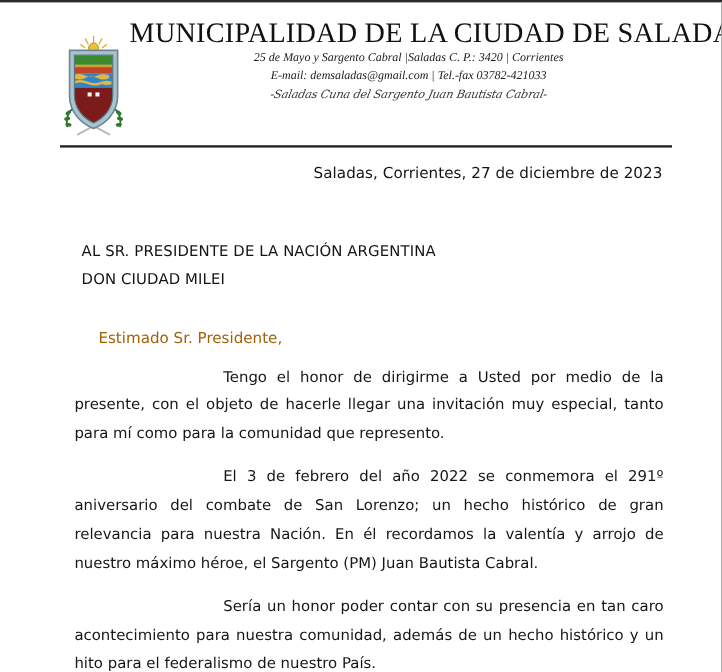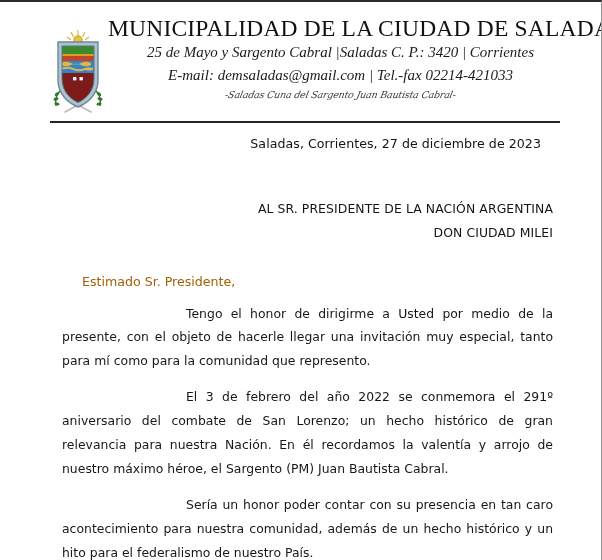--- a/index.html
+++ b/index.html
@@ -52,21 +52,21 @@
     font-size: 23.5px;
     letter-spacing: 0.2px;
     color: #111111;
     line-height: 1.05;
     white-space: nowrap;
   }
 
   .hdr-line {
     font-family: "Liberation Serif", "DejaVu Serif", serif;
     font-style: italic;
-    font-size: 15px;
+    font-size: 10px;
     color: #1b1b1b;
     line-height: 1.55;
     white-space: nowrap;
   }
 
   #hdr-motto {
     font-family: "DejaVu Serif", serif;
     font-style: italic;
     font-size: 9.5px;
     color: #3a3a3a;
@@ -90,33 +90,32 @@
     position: relative;
     margin-top: 22px;
     padding: 0 48px 0 62px;
     color: #1a1a1a;
   }
 
   #date-line {
     text-align: right;
     font-size: 12.6px;
     margin-top: 14px;
-    margin-right: 12px;
+    margin-right: 1px;
     color: #141414;
     letter-spacing: 0.05px;
   }
 
   #addressee {
     margin-top: 46px;
     margin-left: 6px;
     font-size: 12.4px;
     line-height: 1.9;
     letter-spacing: 0.1px;
     color: #141414;
-    text-align: right;
   }
 
   #greeting {
     margin-top: 30px;
     margin-left: 20px;
     font-size: 12.6px;
     color: #a16207;
   }
 
   .para {
@@ -192,21 +191,21 @@
           <rect x="21" y="49" width="3.4" height="3.4" fill="#f2f2f2"></rect>
           <rect x="27.5" y="49" width="3.4" height="3.4" fill="#f2f2f2"></rect>
         </g>
         <path d="M10,18 L42,18 L42,51 C42,63 34,71 26,74.5 C18,71 10,63 10,51 Z" fill="none" stroke="#5c7782" stroke-width="1"></path>
       </svg>
     </div>
 
     <div id="header-text">
       <div id="org-title">MUNICIPALIDAD DE LA CIUDAD DE SALADAS</div>
       <div class="hdr-line">25 de Mayo y Sargento Cabral |Saladas C. P.: 3420 | Corrientes</div>
-      <div class="hdr-line">E-mail: demsaladas@gmail.com | Tel.-fax 02214-421033</div>
+      <div class="hdr-line">E-mail: demsaladas@gmail.com | Tel.-fax 03782-421033</div>
       <div id="hdr-motto">-Saladas Cuna del Sargento Juan Bautista Cabral-</div>
     </div>
 
     <div id="header-rule"></div>
   </div>
 
   <div id="letter-body">
 
     <div id="date-line">Saladas, Corrientes, 27 de diciembre de 2023</div>
 

